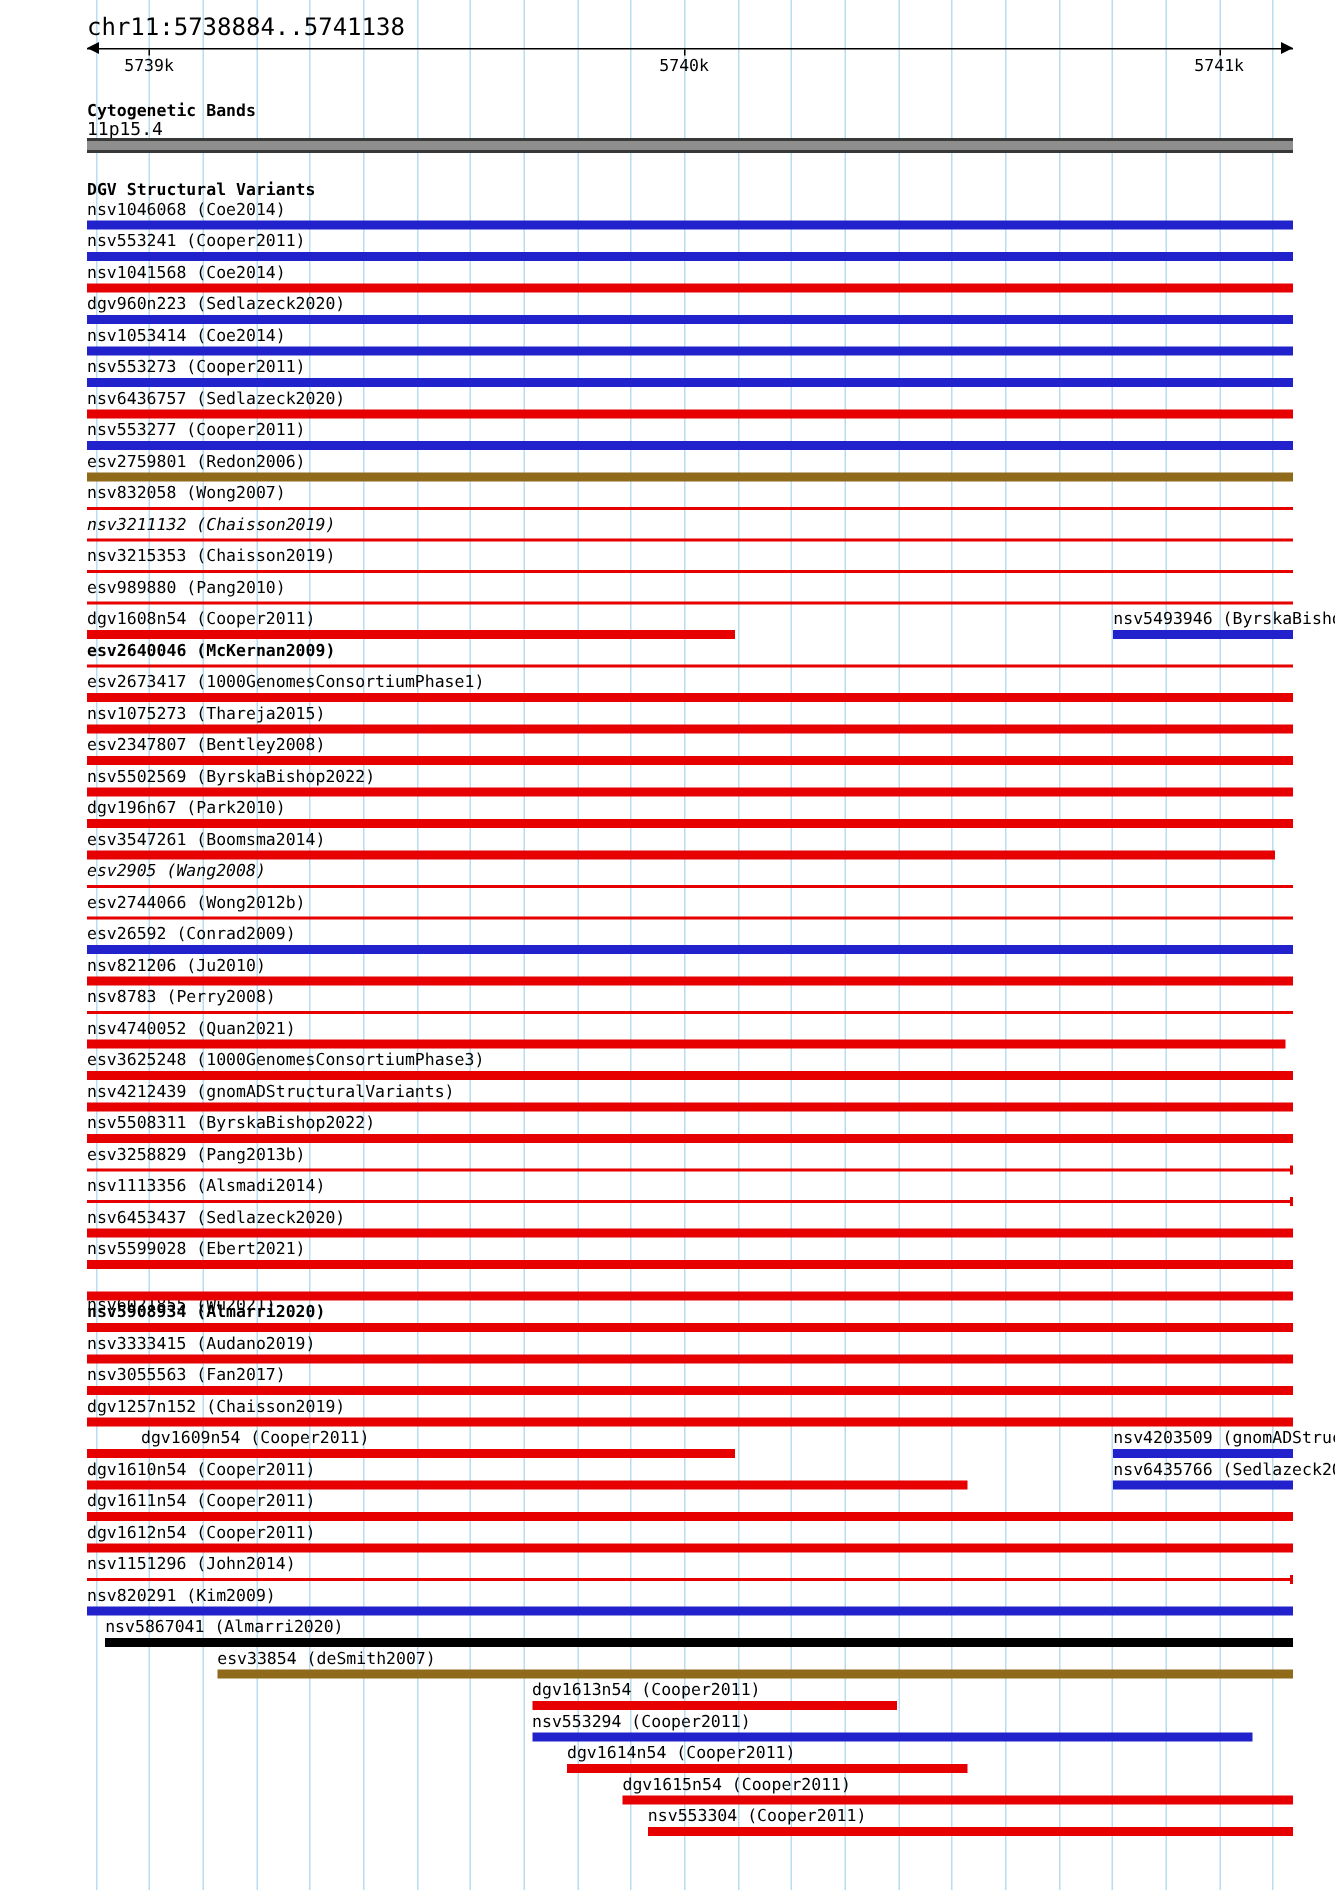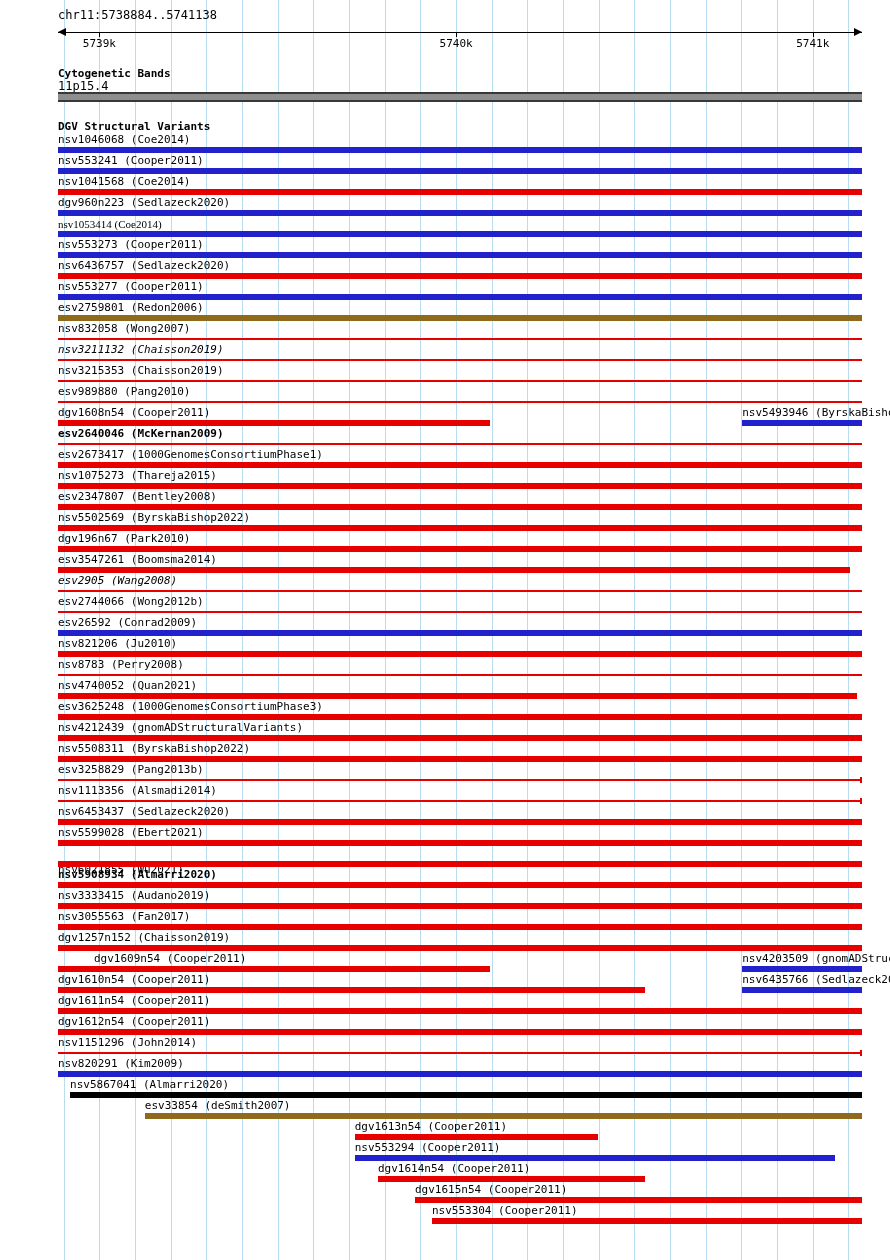--- a/index.html
+++ b/index.html
@@ -1,21 +1,21 @@
 <!DOCTYPE html>
 <html><head>
 <meta charset="utf-8">
 <style>
   html,body{margin:0;padding:0;background:#ffffff;}
   #canvas{
     position:relative;width:890px;height:1260px;background:#ffffff;
     overflow:hidden;font-family:"DejaVu Sans Mono","Liberation Mono",monospace;color:#000;
   }
   .grid{position:absolute;top:0;width:1px;height:1260px;}
-  .title{position:absolute;left:58px;top:8px;font-size:12px;white-space:pre;}
+  .title{position:absolute;left:58px;top:8px;font-size:16px;white-space:pre;}
   #ruler-line{position:absolute;left:58px;top:32px;width:804px;height:1px;background:#000;}
   .arrow{position:absolute;width:0;height:0;}
   #arrow-left{left:58px;top:28px;border-top:4px solid transparent;border-bottom:4px solid transparent;border-right:8px solid #000;}
   #arrow-right{left:854px;top:28px;border-top:4px solid transparent;border-bottom:4px solid transparent;border-left:8px solid #000;}
   .tickmark{position:absolute;top:33px;width:1px;height:4px;background:#000;}
   .ticklabel{position:absolute;top:37px;font-size:11px;transform:translateX(-50%);white-space:pre;}
   .heading{position:absolute;left:58px;font-size:11px;font-weight:bold;white-space:pre;}
   #cyto-heading{top:67px;}
   #dgv-heading{top:120px;}
   .band-label{position:absolute;left:58px;top:79px;font-size:12px;white-space:pre;}
@@ -77,21 +77,21 @@
 
   <div id="tracks">
       <div class="vlabel" style="left: 58px; top: 134px;">nsv1046068 (Coe2014)</div>
       <div class="vbar" style="left: 58px; width: 804px; top: 147px; height: 6px; background: rgb(34, 34, 204);"></div>
       <div class="vlabel" style="left: 58px; top: 155px;">nsv553241 (Cooper2011)</div>
       <div class="vbar" style="left: 58px; width: 804px; top: 168px; height: 6px; background: rgb(34, 34, 204);"></div>
       <div class="vlabel" style="left: 58px; top: 176px;">nsv1041568 (Coe2014)</div>
       <div class="vbar" style="left: 58px; width: 804px; top: 189px; height: 6px; background: rgb(230, 0, 0);"></div>
       <div class="vlabel" style="left: 58px; top: 197px;">dgv960n223 (Sedlazeck2020)</div>
       <div class="vbar" style="left: 58px; width: 804px; top: 210px; height: 6px; background: rgb(34, 34, 204);"></div>
-      <div class="vlabel" style="left: 58px; top: 218px; font-family: Liberation Serif, serif;">nsv1053414 (Coe2014)</div>
+      <div class="vlabel" style="left: 58px; top: 218px;">nsv1053414 (Coe2014)</div>
       <div class="vbar" style="left: 58px; width: 804px; top: 231px; height: 6px; background: rgb(34, 34, 204);"></div>
       <div class="vlabel" style="left: 58px; top: 239px;">nsv553273 (Cooper2011)</div>
       <div class="vbar" style="left: 58px; width: 804px; top: 252px; height: 6px; background: rgb(34, 34, 204);"></div>
       <div class="vlabel" style="left: 58px; top: 260px;">nsv6436757 (Sedlazeck2020)</div>
       <div class="vbar" style="left: 58px; width: 804px; top: 273px; height: 6px; background: rgb(230, 0, 0);"></div>
       <div class="vlabel" style="left: 58px; top: 281px;">nsv553277 (Cooper2011)</div>
       <div class="vbar" style="left: 58px; width: 804px; top: 294px; height: 6px; background: rgb(34, 34, 204);"></div>
       <div class="vlabel" style="left: 58px; top: 302px;">esv2759801 (Redon2006)</div>
       <div class="vbar" style="left: 58px; width: 804px; top: 315px; height: 6px; background: rgb(143, 106, 26);"></div>
       <div class="vlabel" style="left: 58px; top: 323px;">nsv832058 (Wong2007)</div>

